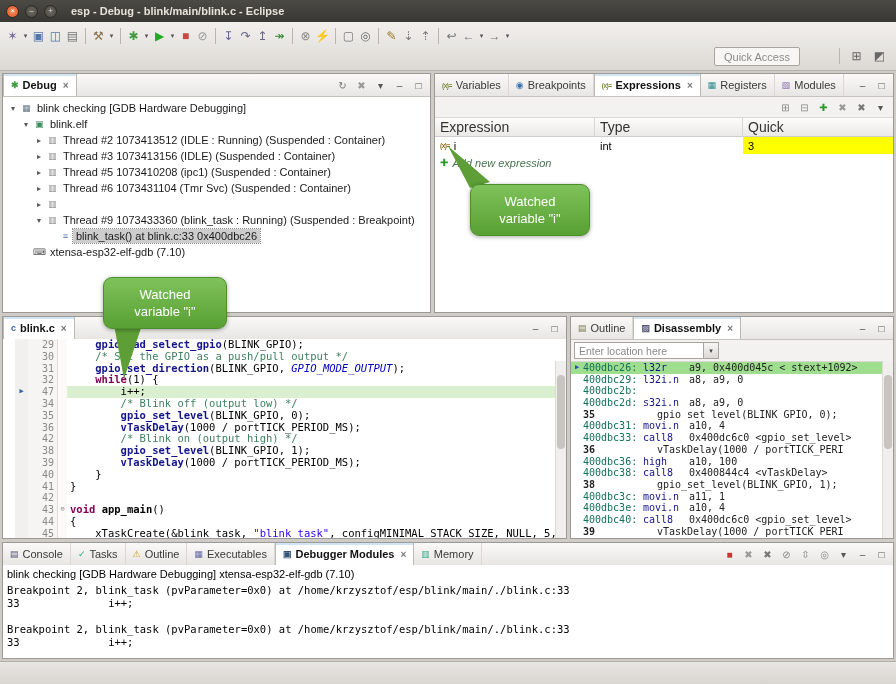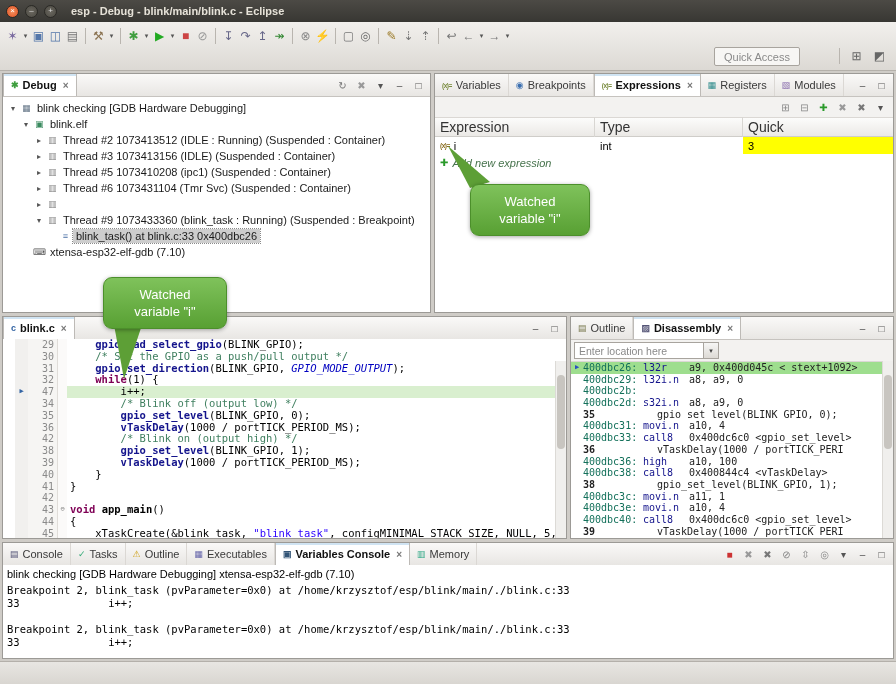--- a/index.html
+++ b/index.html
@@ -390,21 +390,21 @@
         <div class="tab">
           <span class="tab-ic" style="color: rgb(204, 153, 0);">⚠</span>
           <span class="tab-lb">Outline</span>
         </div>
         <div class="tab">
           <span class="tab-ic" style="color: rgb(102, 102, 170);">▦</span>
           <span class="tab-lb">Executables</span>
         </div>
         <div class="tab active">
           <span class="tab-ic" style="color: rgb(51, 85, 119);">▣</span>
-          <span class="tab-lb">Variables Console</span>
+          <span class="tab-lb">Debugger Modules</span>
           <span class="tab-x">×</span>
         </div>
         <div class="tab">
           <span class="tab-ic" style="color: rgb(51, 170, 136);">▥</span>
           <span class="tab-lb">Memory</span>
         </div>
       </span>
     <span class="win-ics" id="console-win-ics">
         <span class="mini-ic" style="color: rgb(204, 51, 51);">■</span>
         <span class="mini-ic" style="color: rgb(153, 153, 153);">✖</span>

